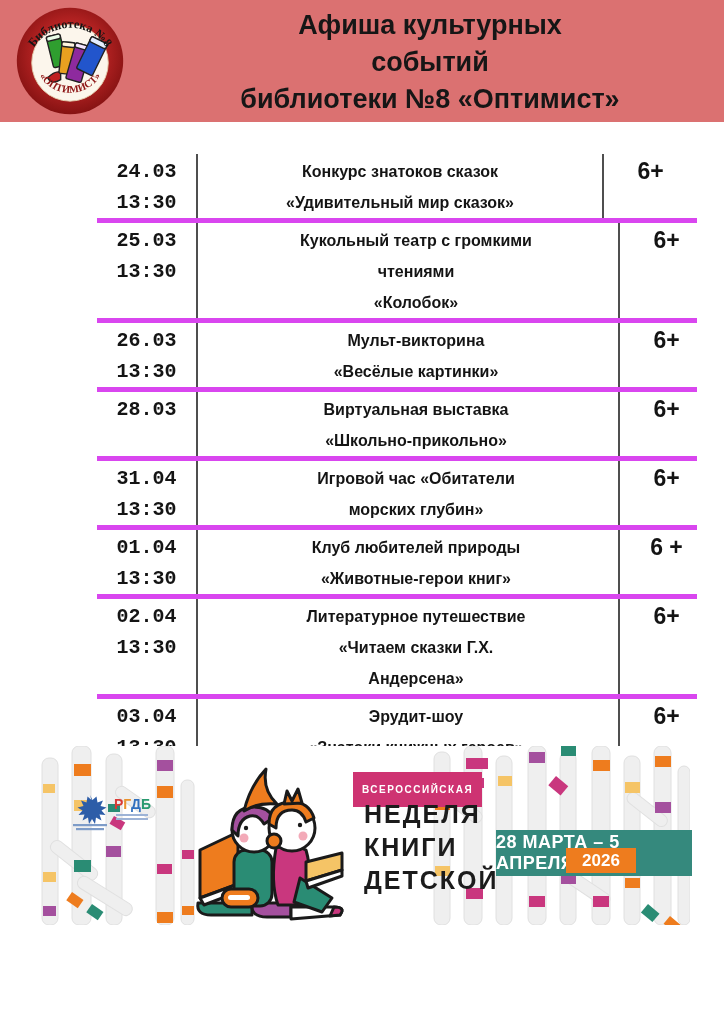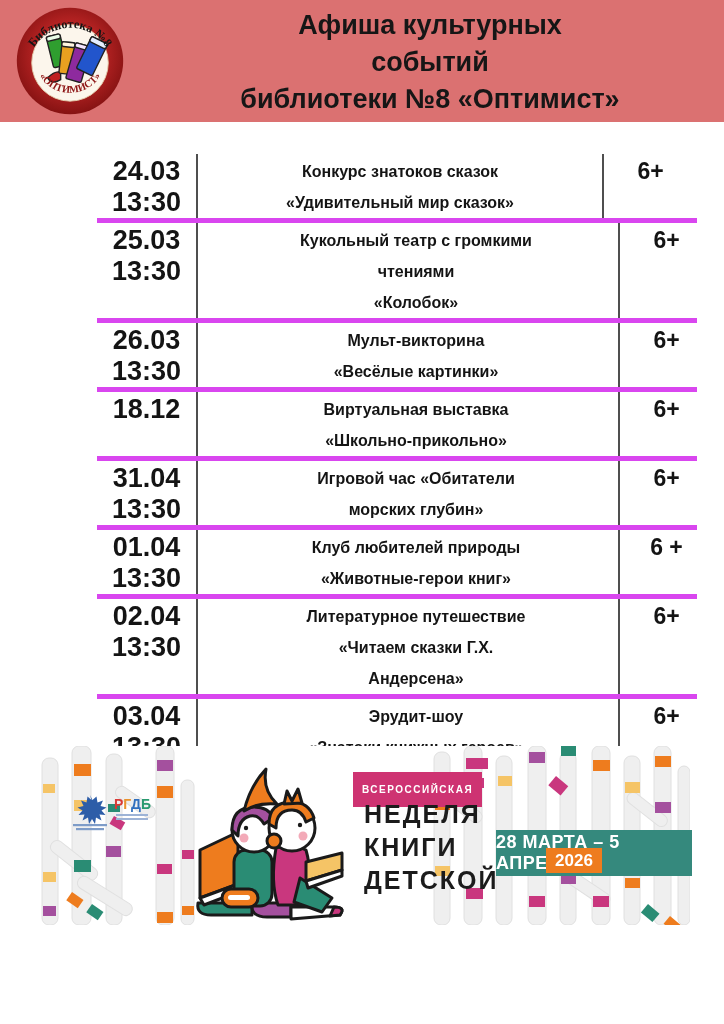--- a/index.html
+++ b/index.html
@@ -11,22 +11,22 @@
   .logo{position:absolute;left:14px;top:5px;width:112px;height:112px;}
   .title{position:absolute;left:140px;right:4px;top:7px;text-align:center;
          font-weight:bold;font-size:27px;line-height:37px;color:#161616;}
 
   
   .sched{position:absolute;left:97px;top:154px;width:600px;}
   .trow{display:flex;align-items:stretch;}
   .trow + .trow{border-top:5px solid #d946ef;gap:16px;}
   .cell{box-sizing:border-box;padding-top:2px;}
   .c-date{width:101px;border-right:2px solid #4f4f4f;text-align:center;
-          font-family:Liberation Sans, sans-serif;font-weight:bold;
-          font-size:27px;line-height:31px;}
+          font-family:Liberation Mono, monospace;font-weight:bold;
+          font-size:20px;line-height:31px;}
   .c-event{width:406px;border-right:2px solid #4f4f4f;text-align:center;
            font-weight:bold;font-size:16px;line-height:31px;white-space:pre-line;}
   .c-age{flex:1;text-align:center;font-weight:bold;font-size:23px;line-height:31px;}
 
   
   .banner{position:absolute;left:36px;top:746px;width:654px;height:179px;background:#fff;}
   .birch{position:absolute;left:0;top:0;}
   .tr{fill:#efefef;stroke:#e0e0e0;stroke-width:1;}
   .minlogo{position:absolute;left:36px;top:46px;width:36px;height:40px;}
   .rgdb{position:absolute;left:78px;top:50px;width:36px;text-align:center;}
@@ -37,21 +37,21 @@
   .rgdb-letters span:nth-child(4){color:#2a9a70;}
   .tinybar{height:2px;background:#9db3d6;margin:2px 2px 0 2px;}
   .kids{position:absolute;left:158px;top:16px;}
   .nb-badge{position:absolute;left:317px;top:26px;background:#ce3372;color:#fff;
             font-weight:bold;font-size:10px;letter-spacing:1.5px;padding:12px 9px;}
   .nb-title{position:absolute;left:328px;top:52px;font-weight:bold;font-size:25px;
             line-height:33px;letter-spacing:2px;color:#1b1b1b;}
   .date-strip{position:absolute;left:460px;top:84px;width:196px;height:46px;background:#35897d;
               color:#fff;font-weight:bold;font-size:18px;letter-spacing:0.5px;
               display:flex;align-items:center;justify-content:center;}
-  .year-badge{position:absolute;left:510px;top:102px;width:56px;height:25px;background:#ee7c1e;
+  .year-badge{position:absolute;left:530px;top:102px;width:70px;height:25px;background:#ee7c1e;
               color:#fff;font-weight:bold;font-size:17px;
               display:flex;align-items:center;justify-content:center;}
 </style>
 </head>
 <body>
 
 <div class="page">
 
   <div class="hdr">
     <svg class="logo" viewBox="0 0 120 120">
@@ -126,21 +126,21 @@
         <div>26.03</div>
         <div>13:30</div>
       </div>
       <div class="cell c-event">Мульт-викторина
 «Весёлые картинки»</div>
       <div class="cell c-age">6+</div>
     </div>
 
     <div class="trow" style="min-height:62px">
       <div class="cell c-date">
-        <div>18.12</div>
+        <div>28.03</div>
         <div></div>
       </div>
       <div class="cell c-event">Виртуальная выставка
 «Школьно-прикольно»</div>
       <div class="cell c-age">6+</div>
     </div>
 
     <div class="trow" style="min-height:62px">
       <div class="cell c-date">
         <div>31.04</div>

